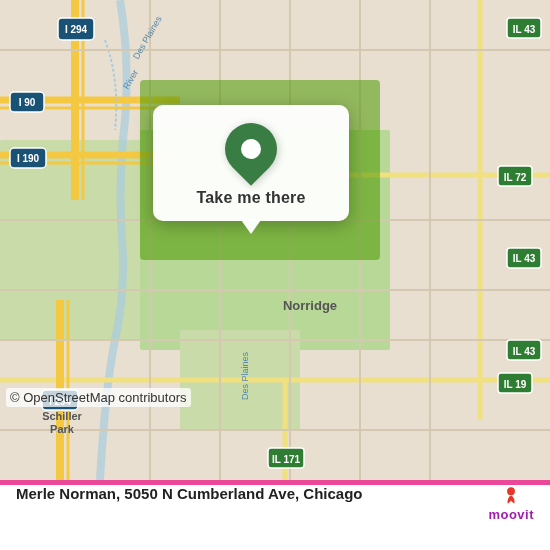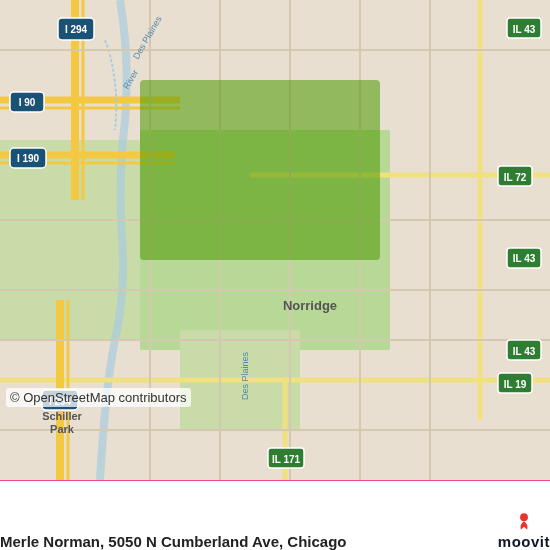--- a/index.html
+++ b/index.html
@@ -96,23 +96,23 @@
       white-space: nowrap;
       letter-spacing: 0.2px;
     }
 
     
     #bottom-bar {
       width: 550px;
       height: 70px;
       background: white;
       display: flex;
-      align-items: flex-end;
-      padding: 0 0;
-      border-top: 1px solid #ec4899;
+      align-items: flex-start;
+      padding: 0 16px;
+      border-top: 5px solid #ec4899;
       position: relative;
     }
 
     #attribution {
       position: absolute;
       bottom: 73px;
       left: 6px;
       font-size: 13px;
       color: #333;
       background: rgba(255,255,255,0.75);
@@ -131,23 +131,23 @@
     }
 
     .moovit-logo {
       display: flex;
       flex-direction: column;
       align-items: center;
       margin-left: 8px;
     }
 
     .moovit-text {
-      font-size: 15px;
+      font-size: 13px;
       font-weight: 800;
-      color: #0f172a;
+      color: #a21caf;
       letter-spacing: 0.5px;
     }
 
     .moovit-pin {
       width: 22px;
       height: 22px;
     }
 
     
   </style>
@@ -238,20 +238,26 @@
 
     <text transform="translate(138,60) rotate(-60)" font-size="9" fill="#5588aa">Des Plaines</text>
     <text transform="translate(128,90) rotate(-60)" font-size="9" fill="#5588aa">River</text>
 
     <text transform="translate(248,400) rotate(-90)" font-size="9" fill="#5588aa">Des Plaines</text>
 
   </svg>
 
   <div class="map-highlight"></div>
 
+  <div id="callout">
+    <div class="pin-icon">
+      <div class="pin-icon-inner"></div>
+    </div>
+    <button class="callout-btn">Take me there</button>
+  </div>
 
   <div id="attribution">
     <span>© OpenStreetMap contributors</span>
   </div>
 </div>
 
 <div id="bottom-bar">
   <div class="place-info">
     <div class="place-name">Merle Norman, 5050 N Cumberland Ave, Chicago</div>
   </div>

